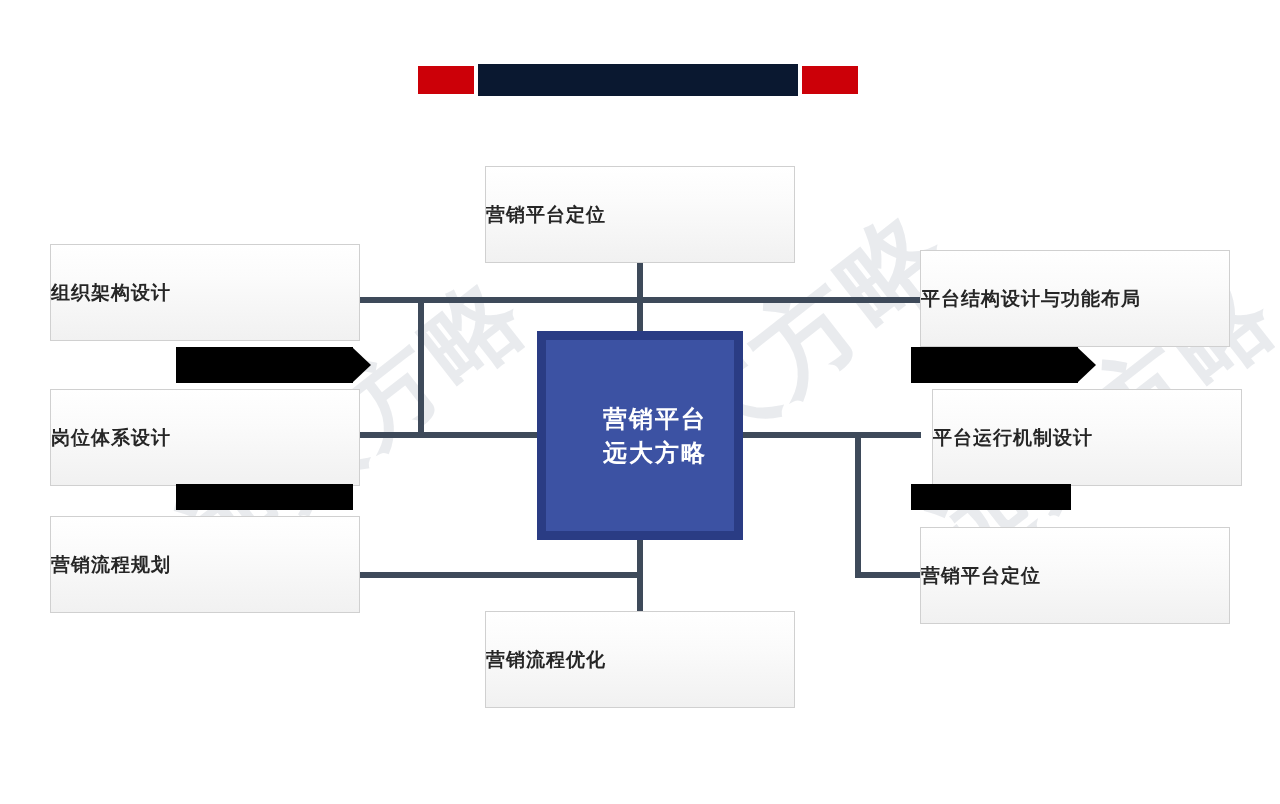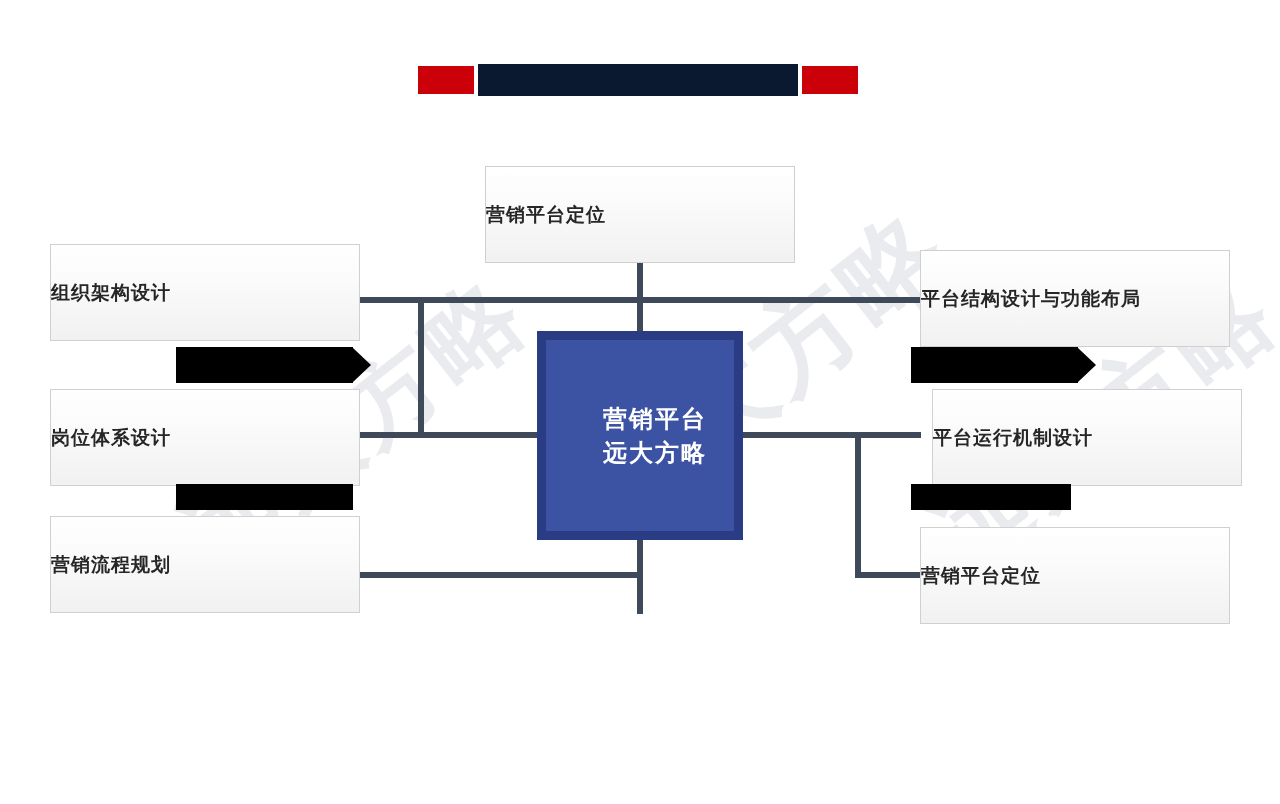--- a/index.html
+++ b/index.html
@@ -181,20 +181,23 @@
   </div>
 
   <div class="node" style="left:920px; top:389px; width:310px; height:97px;margin-left:12px;">
     <span>平台运行机制设计</span>
   </div>
 
   <div class="node" style="left:920px; top:527px; width:310px; height:97px;">
     <span>营销平台定位</span>
   </div>
 
+  <div class="node" style="left:485px; top:611px; width:310px; height:97px;">
+    <span>营销流程优化</span>
+  </div>
 
   <div class="center-node" style="left:537px; top:331px; width:206px; height:209px;">
     <div class="center-inner">
       <span>营销平台</span>
       <span>远大方略</span>
     </div>
   </div>
 
   <div class="redact" style="left:176px; top:347px; width:177px; height:36px;"></div>
   <div class="redact-arrow" style="left:353px; top:348px;"></div>

